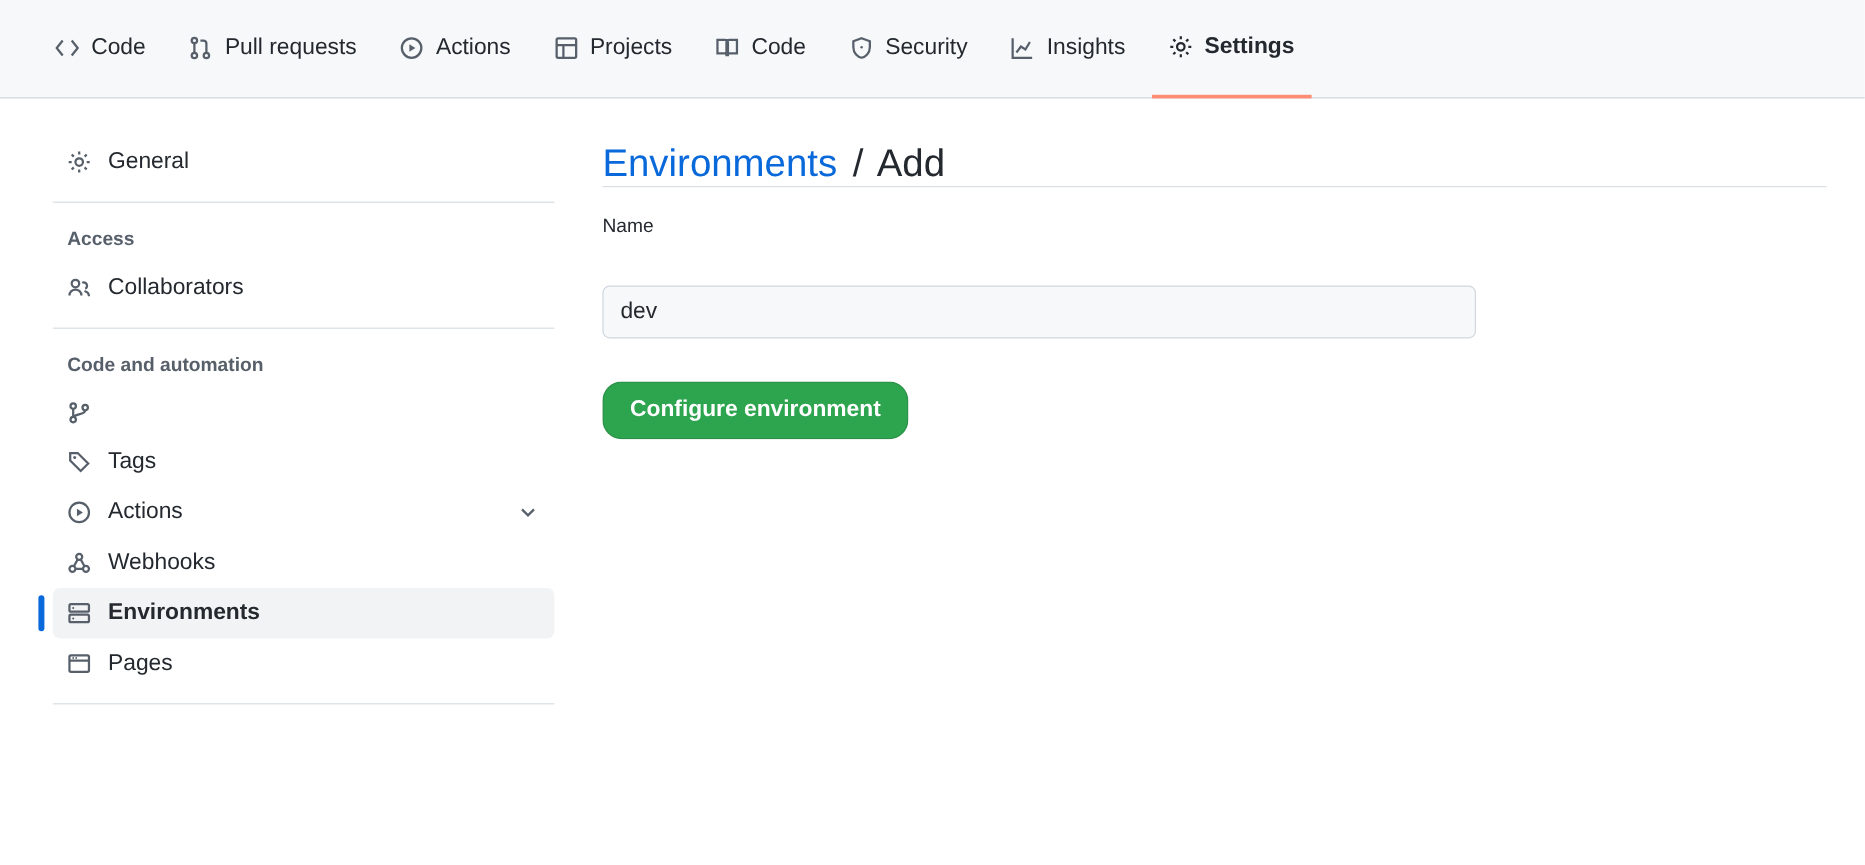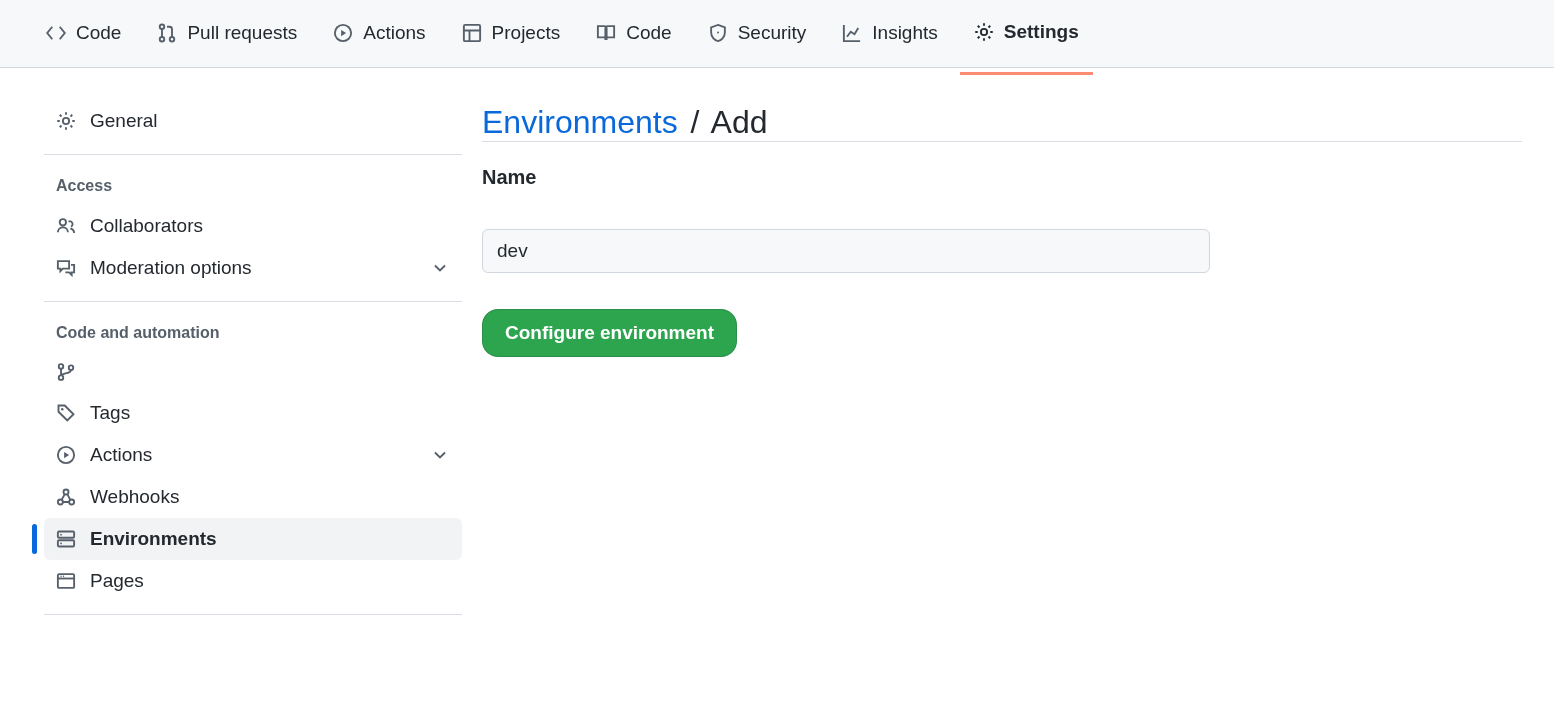--- a/index.html
+++ b/index.html
@@ -13,21 +13,21 @@
       background: #ffffff;
       font-size: 14px;
     }
     .topnav {
       background: #f6f8fa;
       border-bottom: 1px solid #d0d7de;
       padding: 0 32px;
       display: flex;
       align-items: center;
       gap: 8px;
-      height: 68px;
+      height: 82px;
     }
     .topnav-item {
       display: flex;
       align-items: center;
       gap: 10px;
       padding: 10px 14px;
       font-size: 19px;
       color: #24292f;
       cursor: pointer;
       border-bottom: 2px solid transparent;
@@ -43,21 +43,21 @@
       fill: none;
       stroke: #57606a;
       stroke-width: 1.5;
     }
     .topnav-item.active svg {
       stroke: #24292f;
     }
     .container {
       display: flex;
       padding: 32px;
-      gap: 20px;
+      gap: 40px;
     }
     .sidebar {
       width: 430px;
       flex-shrink: 0;
     }
     .sidebar-item {
       display: flex;
       align-items: center;
       gap: 14px;
       padding: 10px 12px;
@@ -124,22 +124,22 @@
     }
     .page-title .sep {
       color: #24292f;
       padding: 0 4px;
     }
     .page-title .current {
       color: #24292f;
     }
     .form-label {
       display: block;
-      font-weight: 700;
-      font-size: 20px;
+      font-weight: 400;
+      font-size: 16px;
       margin-bottom: 8px;
     }
     .form-input {
       width: 728px;
       padding: 10px 14px;
       font-size: 19px;
       border: 1px solid #d0d7de;
       border-radius: 6px;
       background: #f6f8fa;
       color: #24292f;
@@ -235,29 +235,20 @@
     <div class="sidebar-heading">Access</div>
 
     <div class="sidebar-item">
       <svg viewBox="0 0 16 16">
           <circle cx="5.5" cy="5" r="2.5"></circle>
           <path d="M1.5 13c0-2.5 2-4 4-4s4 1.5 4 4M10 4.5a2.2 2.2 0 1 1 2 4M11.5 10c1.8.5 3 2 3 3.5"></path>
         </svg>
       <span class="label">Collaborators</span>
     </div>
 
-    <div class="sidebar-item">
-      <svg viewBox="0 0 16 16">
-          <path d="M1.5 2.5h9v6h-5l-2 2v-2h-2zM12 5.5h2.5v6h-2v2l-2-2h-3"></path>
-        </svg>
-      <span class="label">Moderation options</span>
-      <svg class="chev" viewBox="0 0 16 16" width="16" height="16">
-          <path d="M4 6l4 4 4-4"></path>
-        </svg>
-    </div>
 
     <div class="sidebar-divider"></div>
 
     <div class="sidebar-heading">Code and automation</div>
 
     <div class="sidebar-item">
       <svg viewBox="0 0 16 16">
           <circle cx="4" cy="3.5" r="1.8"></circle>
           <circle cx="4" cy="12.5" r="1.8"></circle>
           <circle cx="12" cy="4.5" r="1.8"></circle>

